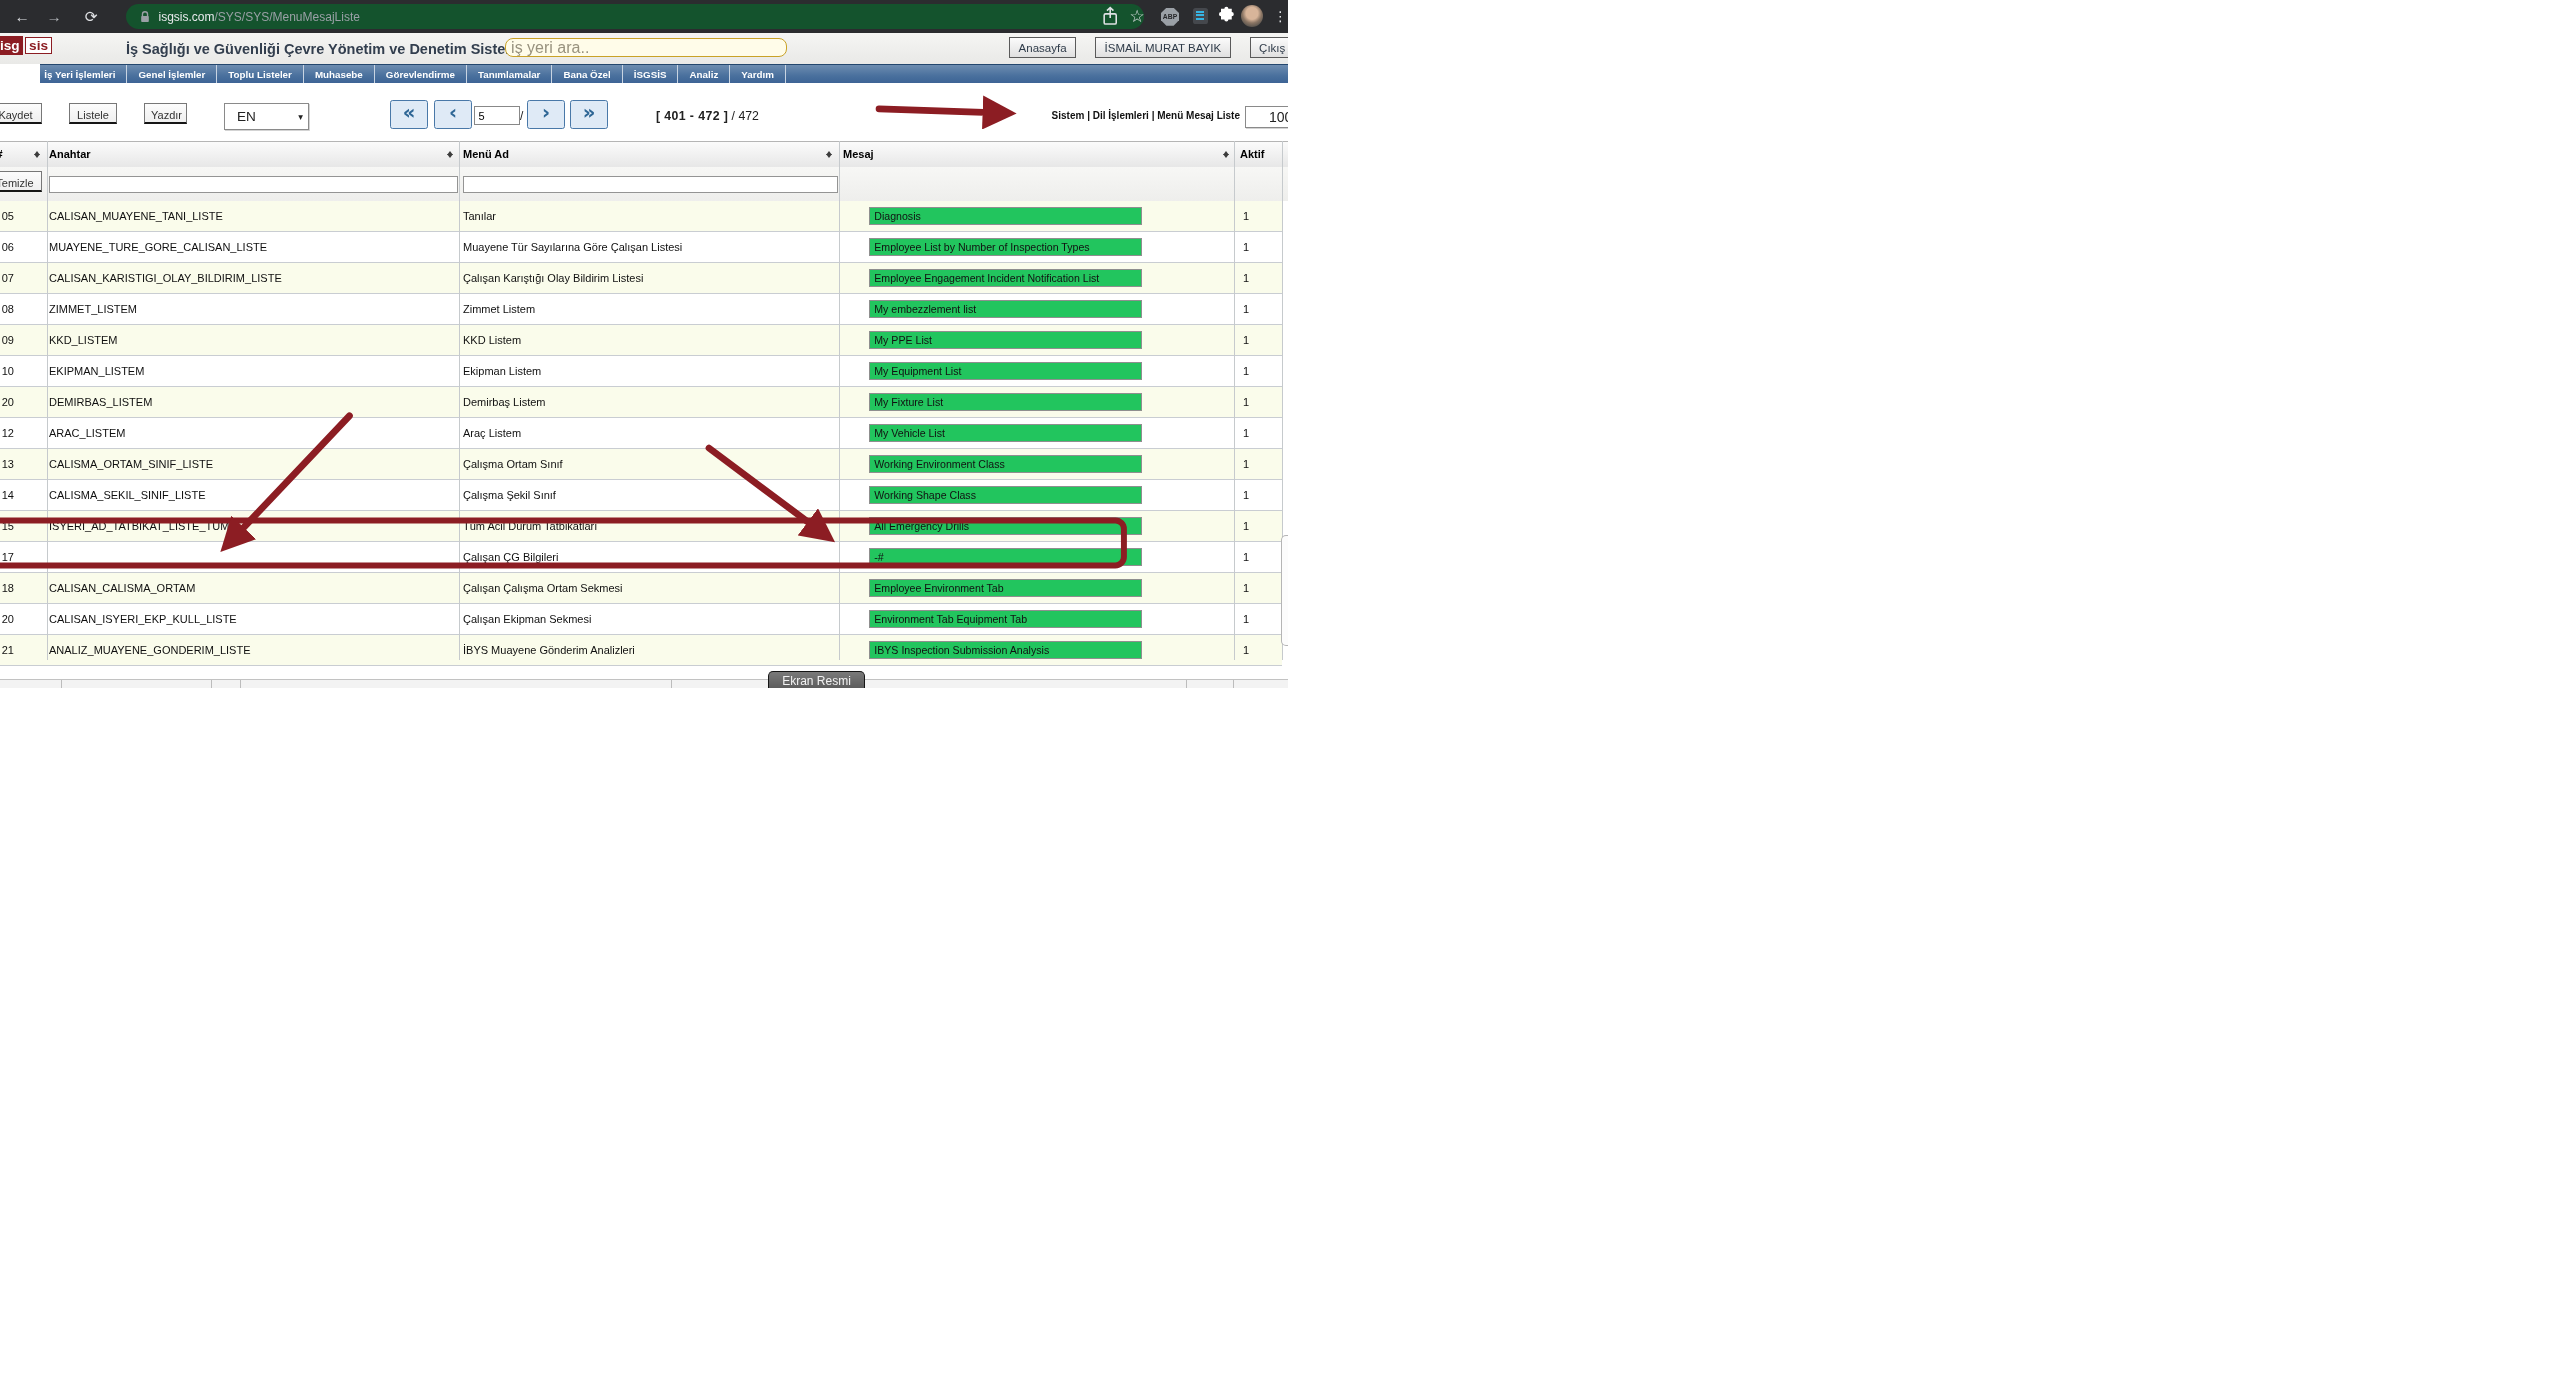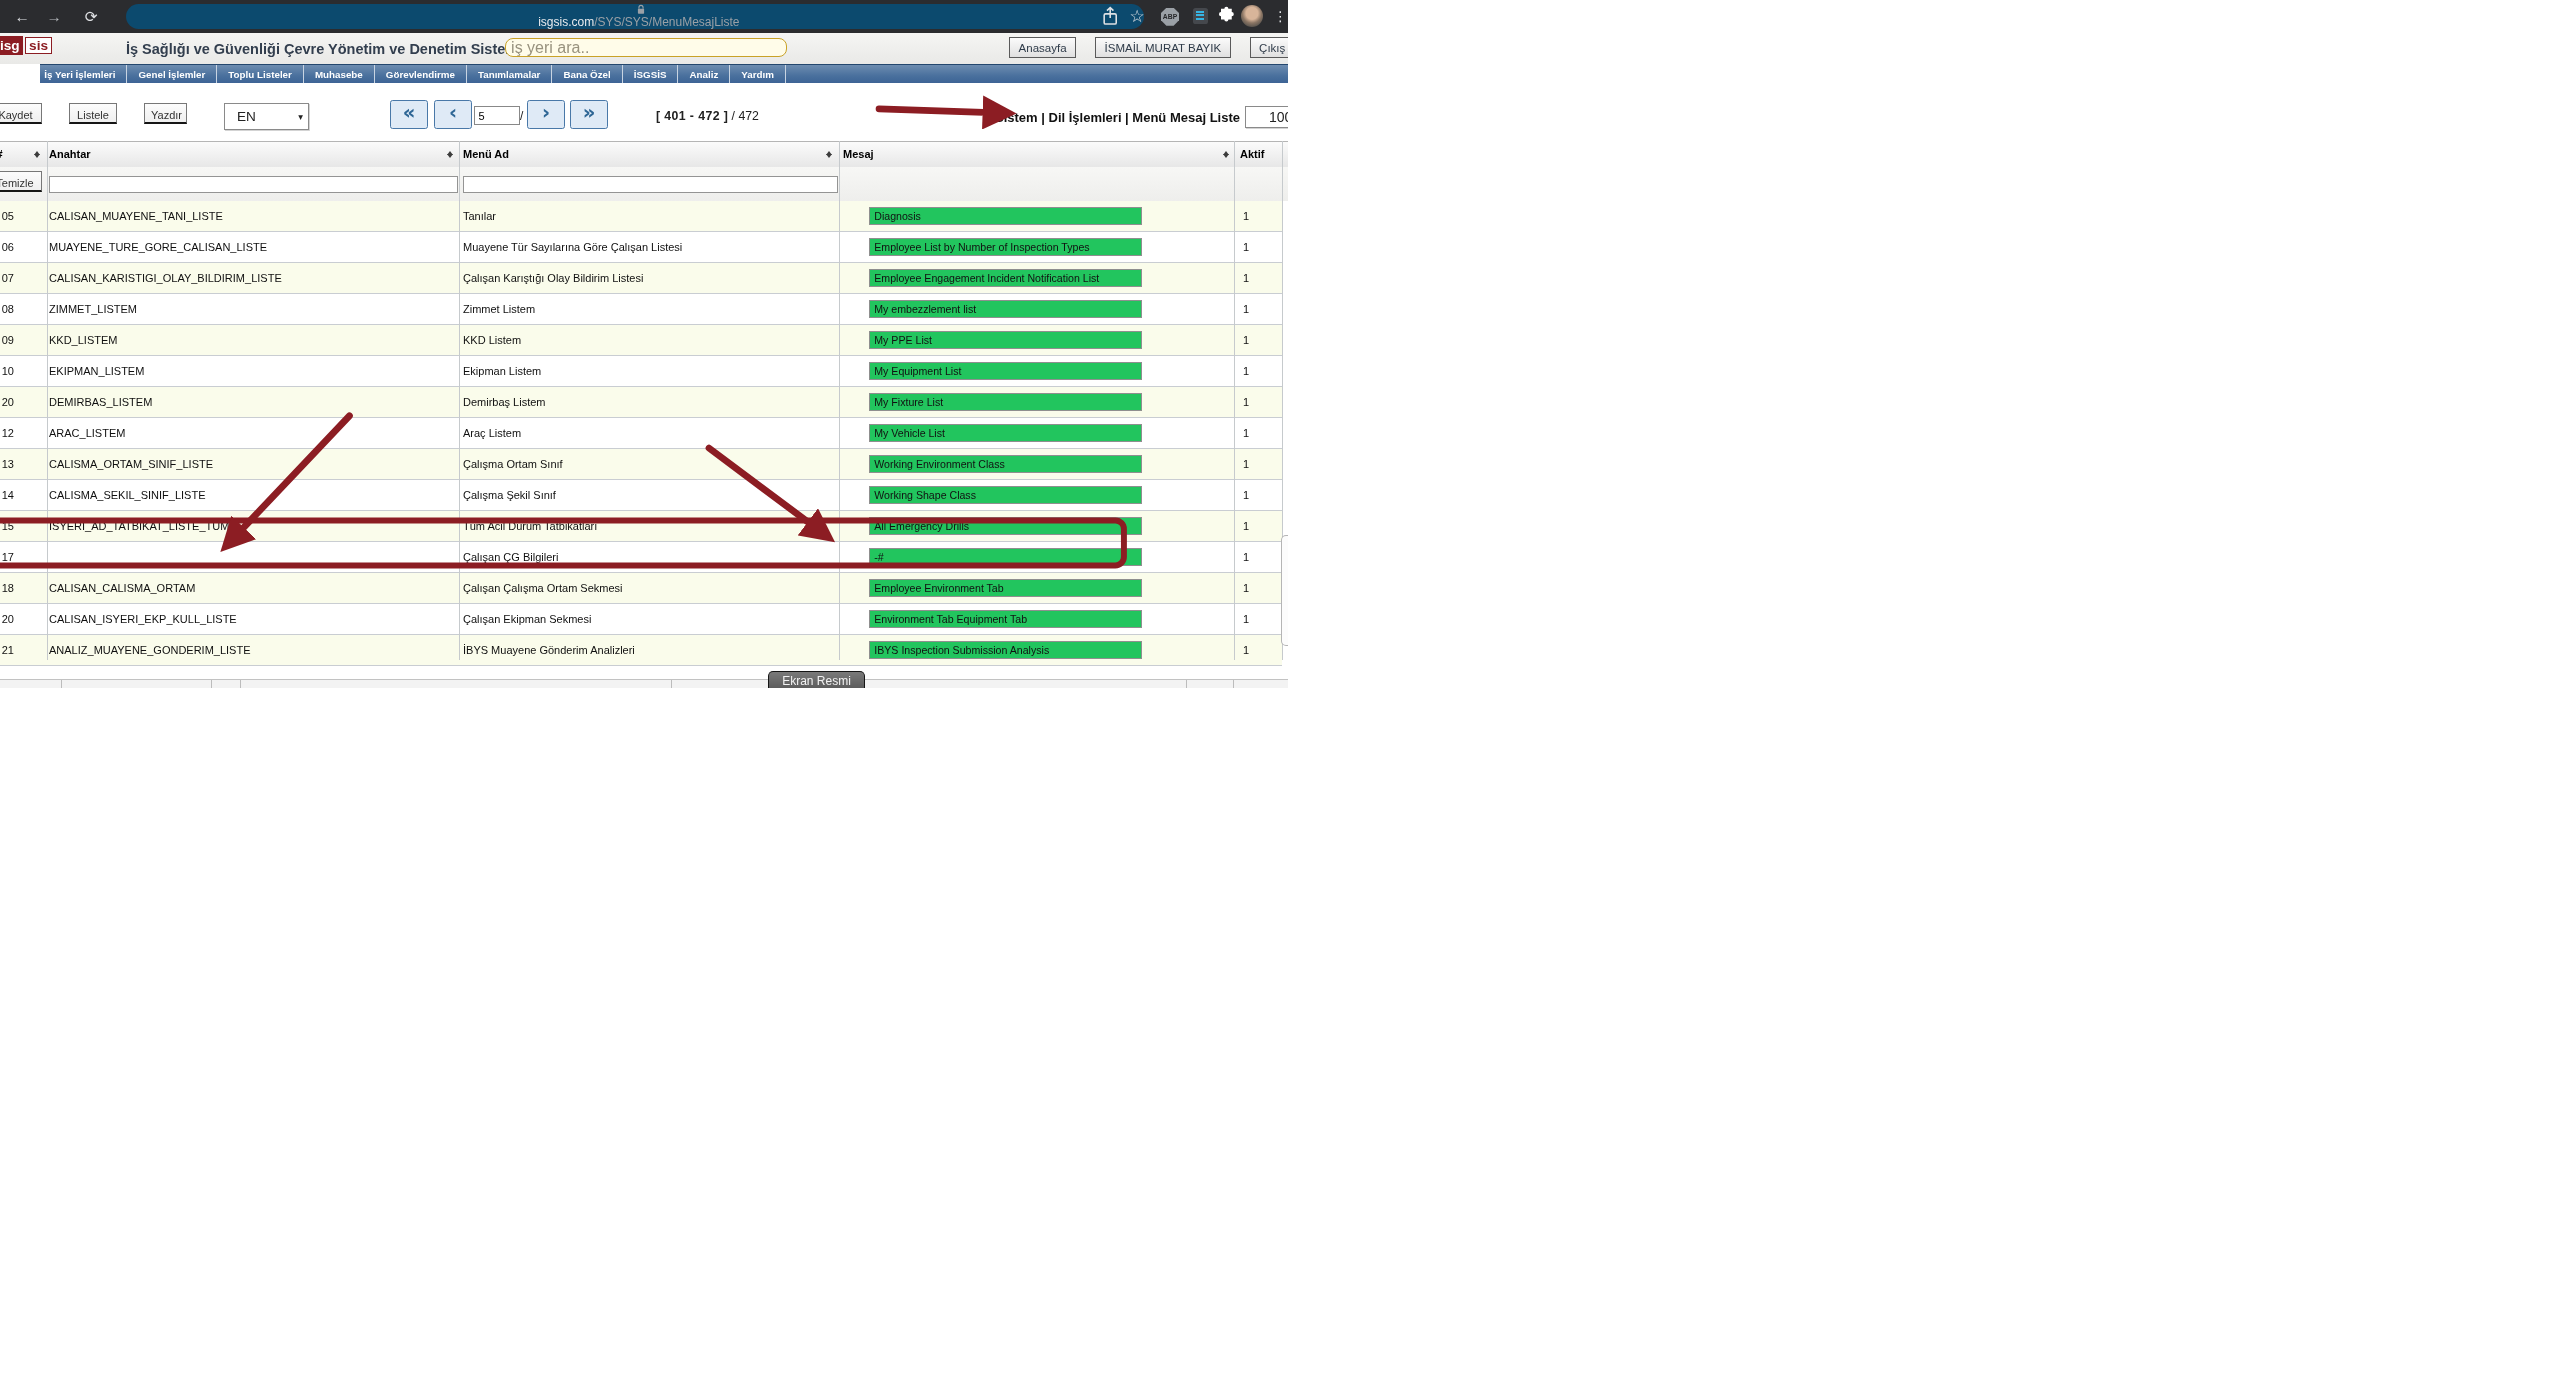--- a/index.html
+++ b/index.html
@@ -4,21 +4,21 @@
 <style>
   html,body{margin:0;padding:0;background:#fff;}
   #page{position:relative;width:1288px;height:688px;overflow:hidden;background:#fff;
         font-family:"Liberation Sans",sans-serif;}
   
   #chrome{position:absolute;left:0;top:0;width:1288px;height:33px;background:#2b2c2f;}
   .chrome-btn{position:absolute;top:6.8px;width:20.4px;height:20.4px;color:#dfe1e4;font-size:15.3px;
         line-height:20.4px;text-align:center;cursor:pointer;}
   #fwd{color:#b9bdc1;}
   #url-pill{position:absolute;left:126px;top:4.3px;width:1018px;height:25px;border-radius:12.8px;
-        background:#0c4a6e;display:flex;align-items:center;flex-direction:column;}
+        background:#14532d;display:flex;align-items:center;}
   #url-pill svg{margin-left:12.8px;}
   #url-text{margin-left:7.7px;font-size:12px;color:#9aa0a6;white-space:nowrap;}
   #url-text b{color:#e8eaed;font-weight:normal;}
   .chrome-ico{position:absolute;top:6px;width:20.4px;height:20.4px;display:flex;align-items:center;
         justify-content:center;cursor:pointer;}
   #abp-ico{background:#9aa0a6;clip-path:polygon(30% 0,70% 0,100% 30%,100% 70%,70% 100%,30% 100%,0 70%,0 30%);
         color:#26272a;font-size:6.8px;font-weight:bold;width:18px;height:18px;top:7.7px;}
   #ext2-ico{width:14.5px;height:16px;background:#45484d;border-radius:2.6px;top:7.7px;}
   #ext2-ico i{display:block;width:7.7px;height:9.4px;
         background:repeating-linear-gradient(#35b5e5 0 1.7px,#45484d 1.7px 3.4px);}
@@ -57,21 +57,21 @@
   #lang-select{left:224px;top:20.4px;width:71px;height:25px;font-size:13.6px;padding-left:12px;}
   #size-select{left:1245px;top:23px;width:49px;height:20.4px;font-size:14px;padding-left:23px;}
   .pbtn{position:absolute;top:17px;width:36px;height:27px;background:#dfeaf6;
         border:1.7px solid #4978a8;border-radius:2.6px;color:#2e6695;font-size:19.6px;font-weight:bold;
         text-align:center;line-height:24px;cursor:pointer;font-family:"DejaVu Sans",sans-serif;}
   #page-input{position:absolute;left:474px;top:23px;width:37px;height:15.3px;border:0.9px solid #888;
         font-size:11px;padding:0.9px 3.4px;font-family:"Liberation Sans",sans-serif;}
   #page-of{position:absolute;left:520px;top:26px;font-size:12px;color:#222;}
   #range{position:absolute;left:656px;top:26px;font-size:12.3px;color:#222;}
   #range b{letter-spacing:0.4px;}
-  #breadcrumb{position:absolute;right:48px;top:27px;font-size:13px;font-weight:bold;color:#111;}
+  #breadcrumb{position:absolute;right:48px;top:27px;font-size:10px;font-weight:bold;color:#111;}
   
   #thead{position:absolute;left:0;top:141px;width:1288px;height:25px;
         background:linear-gradient(#fbfbfb,#e7e7e7);border-top:0.9px solid #b5b5b5;
         border-bottom:0.9px solid #a8a8a8;font-size:11px;font-weight:bold;color:#000;}
   .hcell{position:absolute;top:6px;}
   .sort{position:absolute;top:6px;width:8.5px;height:12.8px;cursor:pointer;}
   .sort i{position:absolute;left:0;width:0;height:0;border:3.4px solid transparent;}
   .sort i.up{top:0;border-bottom:4.3px solid #3c3c3c;}
   .sort i.dn{bottom:0;border-top:4.3px solid #3c3c3c;}
   #filter{position:absolute;left:0;top:167px;width:1288px;height:34px;

